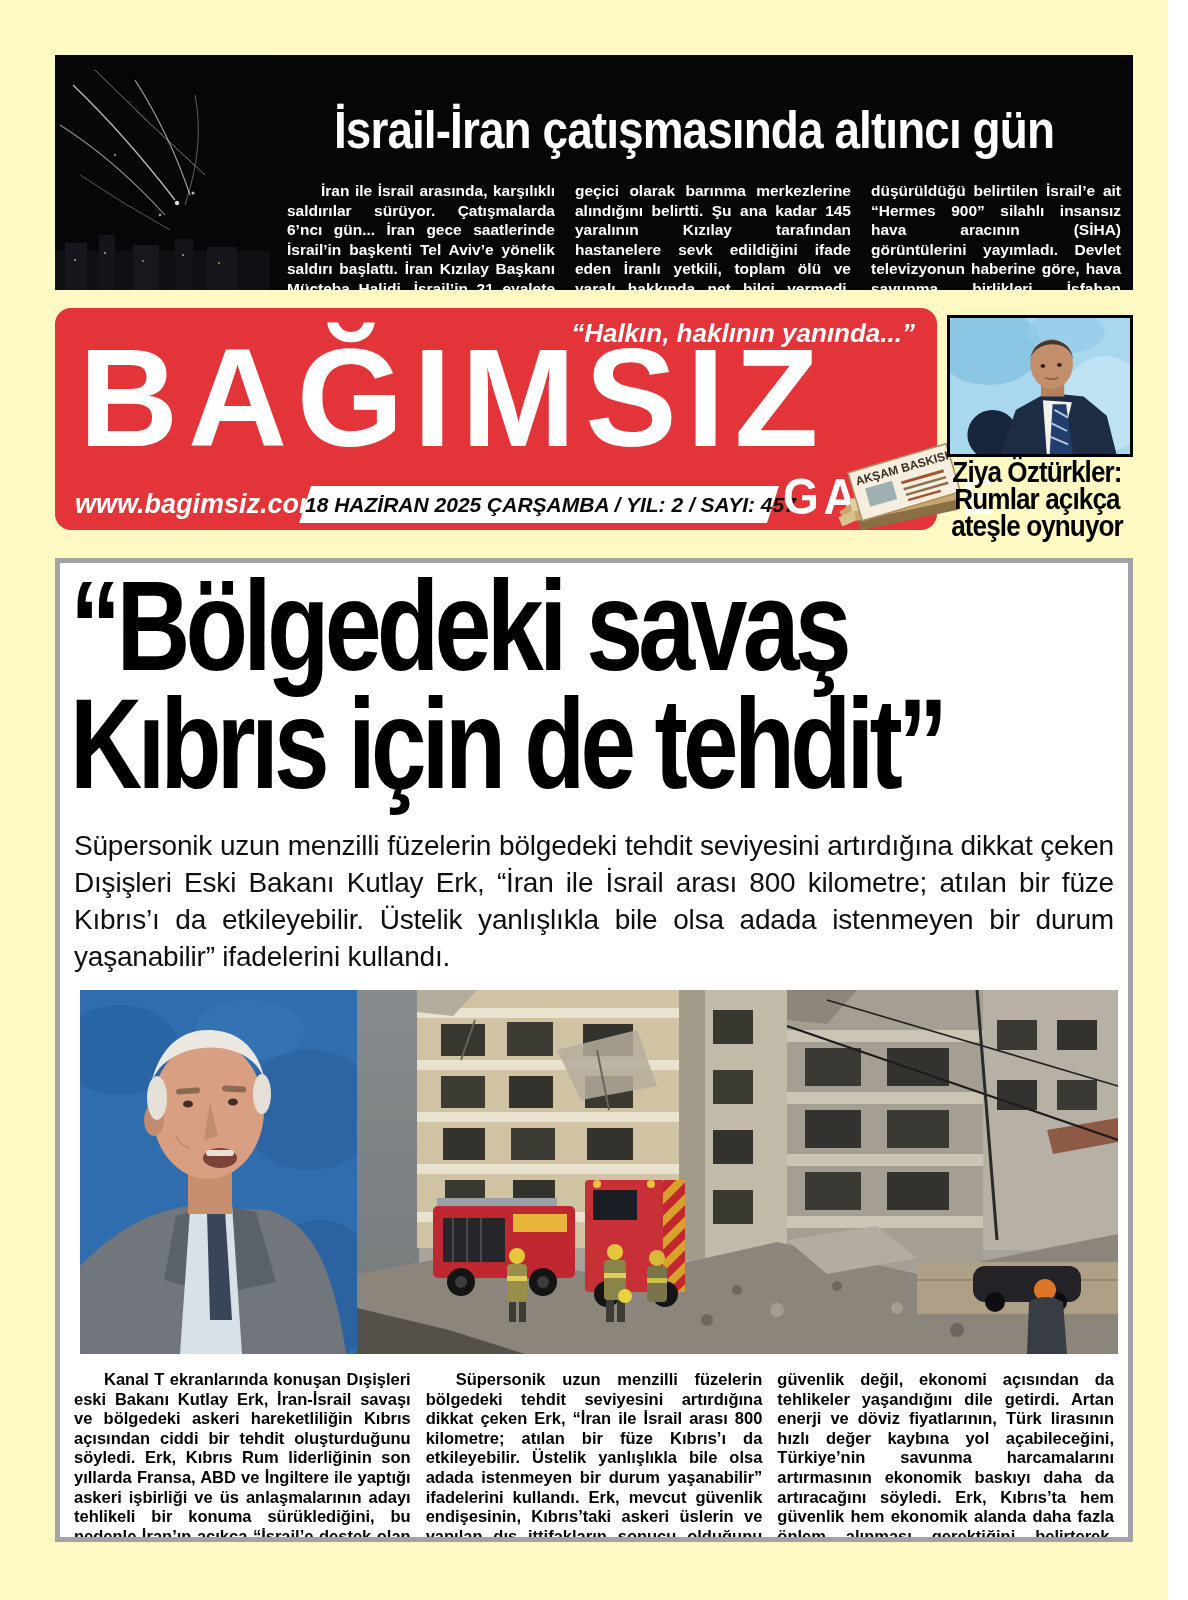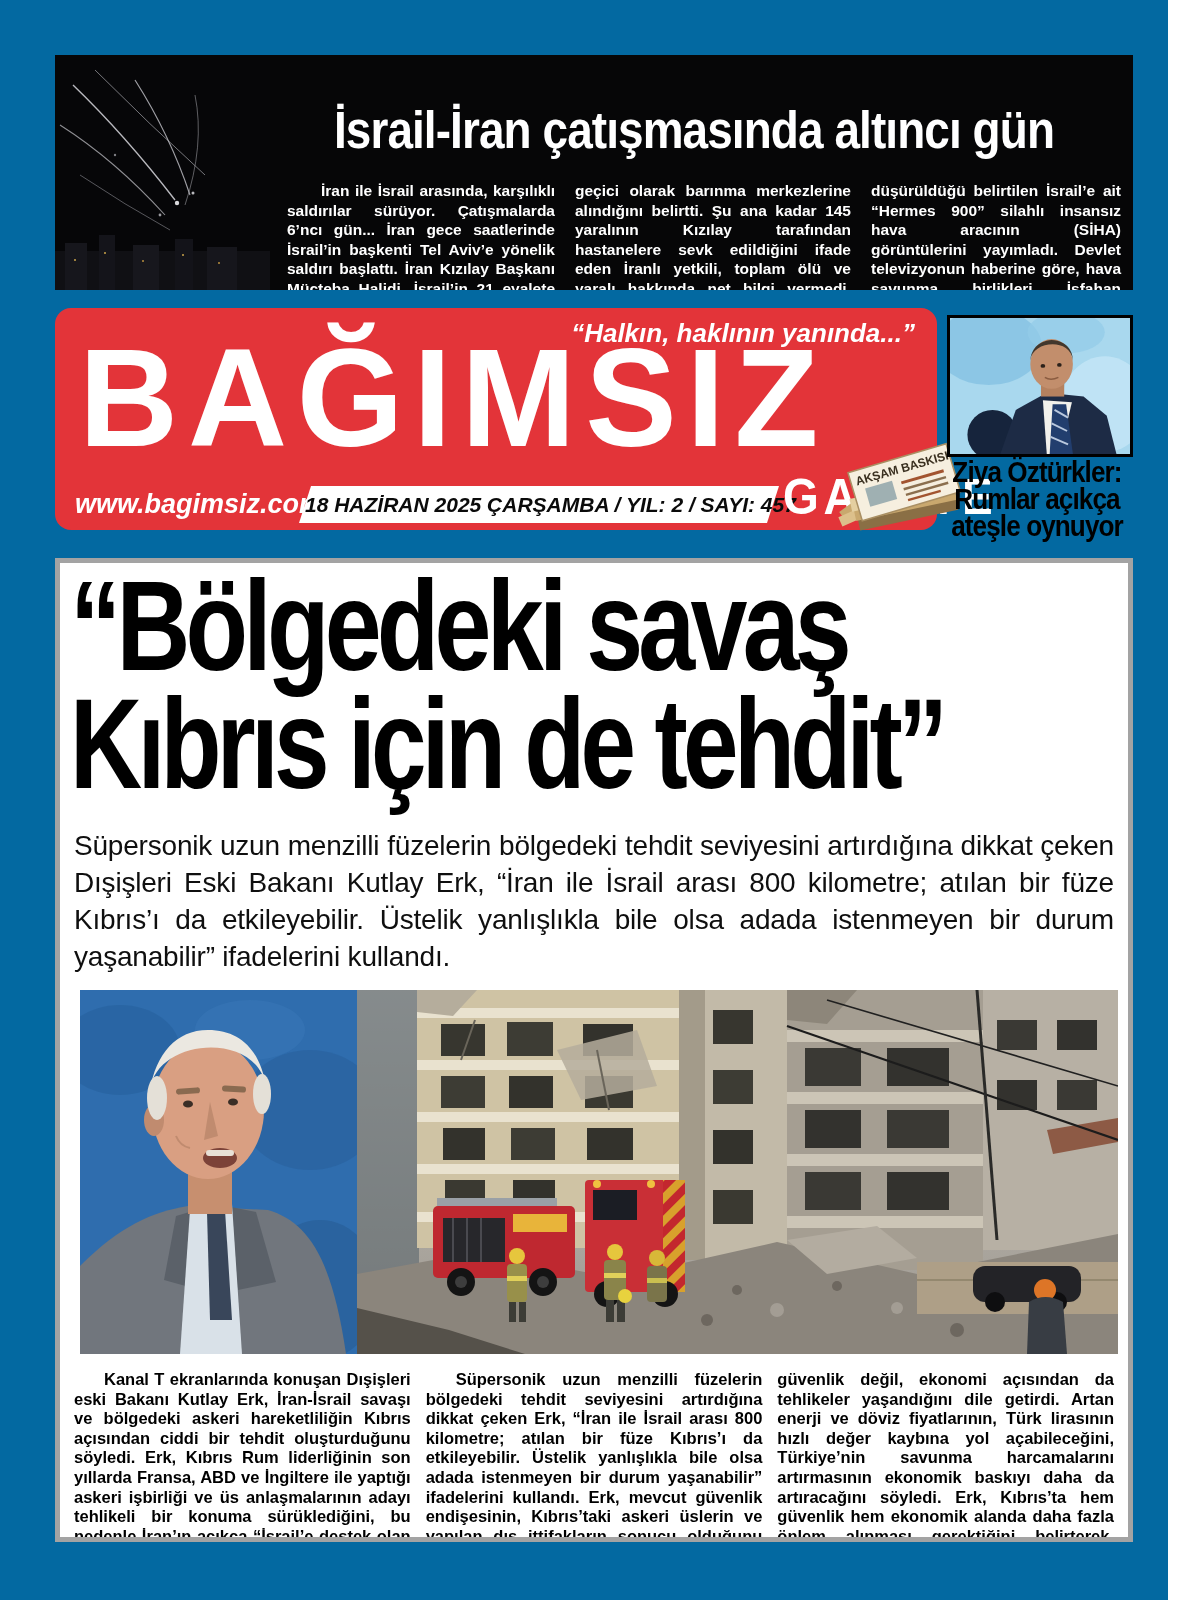--- a/index.html
+++ b/index.html
@@ -1,16 +1,16 @@
 <!DOCTYPE html>
 <html><head>
 <meta charset="utf-8">
 <style>
   html,body{margin:0;padding:0;background:#ffffff;}
-  .page{position:relative;width:1168px;height:1600px;background:#0369a1;overflow:hidden;
+  .page{position:relative;width:1168px;height:1600px;background:#fef9c3;overflow:hidden;
         font-family:"Liberation Sans",sans-serif;color:#000;}
 
   
   .top-banner{position:absolute;left:55px;top:55px;width:1078px;height:235px;background:#060607;color:#fff;overflow:hidden;}
   .night-photo{position:absolute;left:0;top:0;width:215px;height:235px;}
   .banner-headline{position:absolute;left:205px;top:12px;width:868px;text-align:center;
       font-size:51px;font-weight:bold;white-space:nowrap;letter-spacing:-1px;
       transform:scaleX(.9);transform-origin:50% 0;}
   .banner-cols{position:absolute;left:232px;top:126px;right:12px;display:flex;gap:20px;}
   .banner-col{font-size:15.5px;line-height:19.6px;font-weight:bold;text-align:justify;margin:0;}

